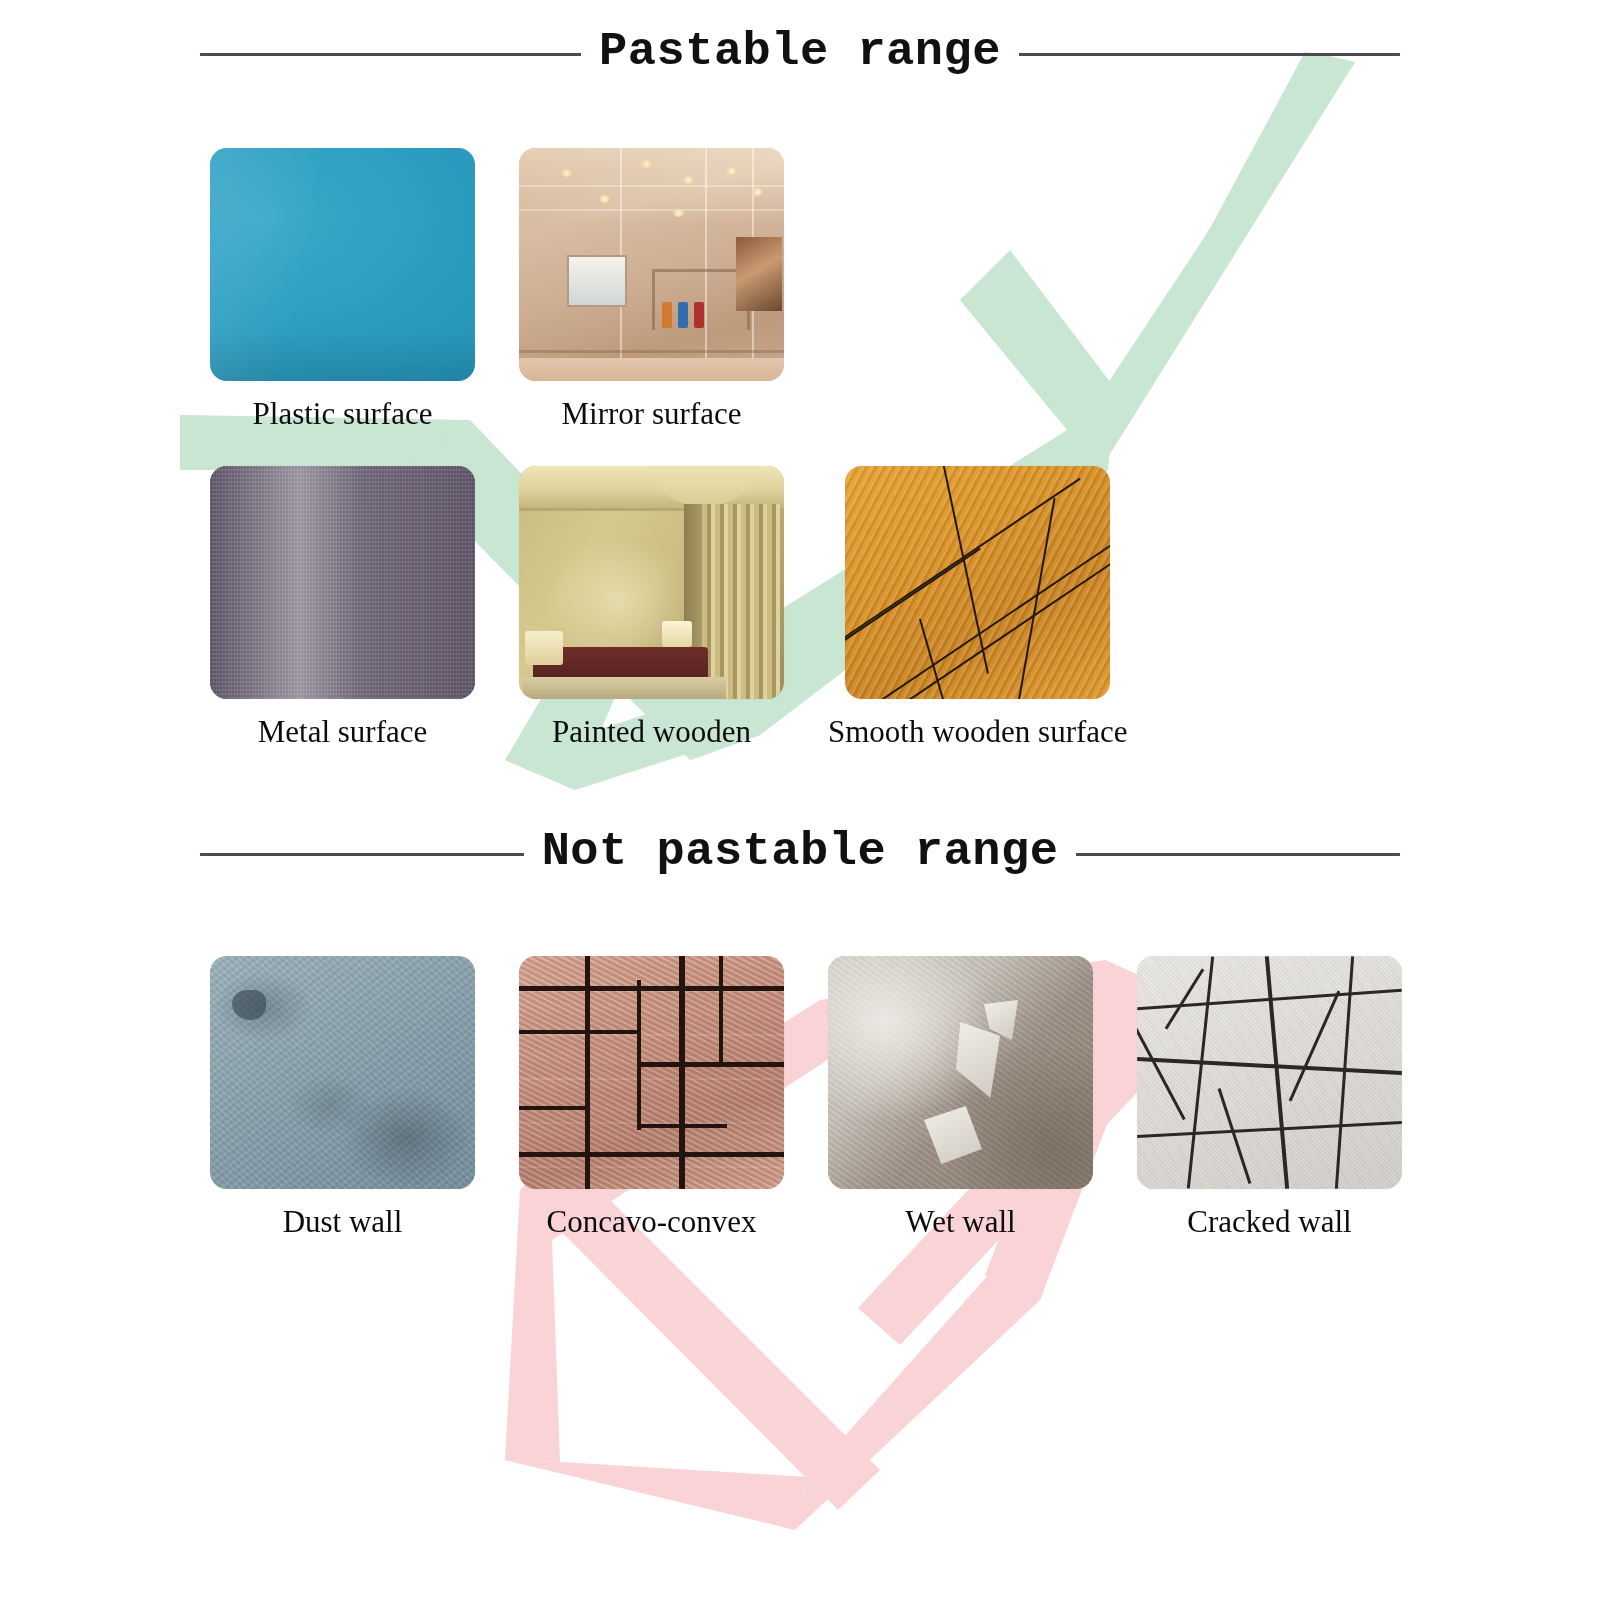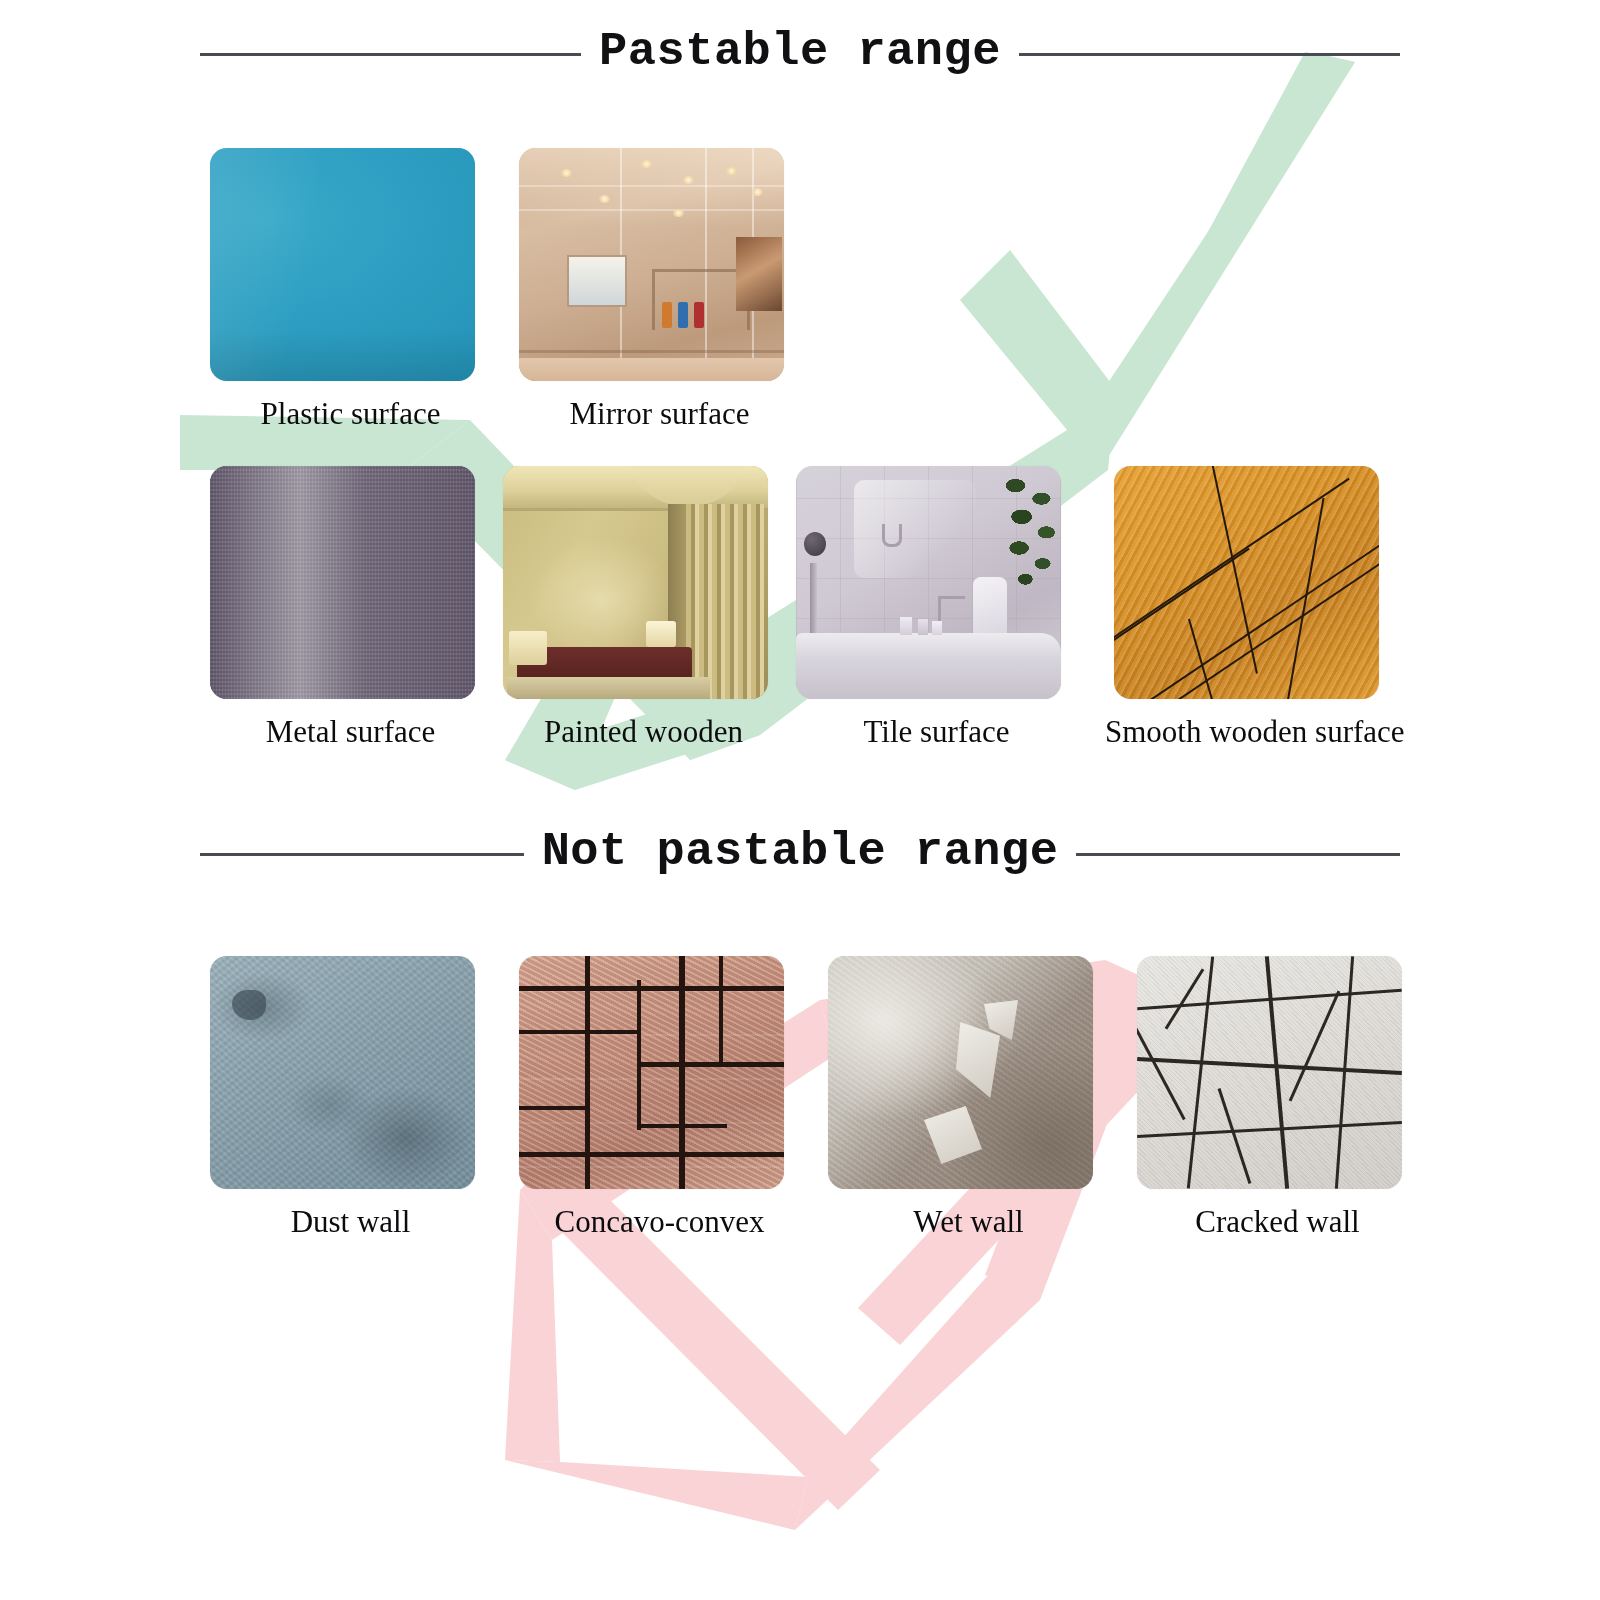--- a/index.html
+++ b/index.html
@@ -48,21 +48,20 @@
   }
   .thumb > .fill{position:absolute;inset:0;}
   .caption{
     margin-top:16px;
     font-family:"Liberation Serif", serif;
     font-size:31px;
     color:#0c0c0f;
     white-space:nowrap;
     text-align:center;
     line-height:1.1;
-    margin-left:16px;
   }
 
   
 
   
   .art-plastic{
     background:
       radial-gradient(120% 90% at 22% 30%, #3aa9c9 0%, #2e9fc2 45%, #2492b6 100%);
   }
   .art-plastic::after{
@@ -585,21 +584,21 @@
         <div class="goods" style="left:66%;background:#b03030;"></div>
         <div class="art"></div>
         <div class="floorline"></div>
         <div class="counter"></div>
       </div>
     </div>
     <div class="caption">Mirror surface</div>
   </div>
 </div>
 
-<div class="grid" style="left:210px;top:466px;gap:28px;">
+<div class="grid" style="left:210px;top:466px;gap:44px;">
 
   <div class="cell">
     <div class="thumb">
       <div class="fill art-metal"></div>
     </div>
     <div class="caption">Metal surface</div>
   </div>
 
   <div class="cell">
     <div class="thumb">
@@ -612,36 +611,20 @@
         <div class="curtain"></div>
         <div class="head"></div>
         <div class="bed"></div>
         <div class="lampL"></div>
         <div class="lampR"></div>
       </div>
     </div>
     <div class="caption">Painted wooden</div>
   </div>
 
-  <div class="cell">
-    <div class="thumb">
-      <div class="fill art-tile">
-        <div class="sheen"></div>
-        <div class="plant"></div>
-        <div class="hook"></div>
-        <div class="ball"></div>
-        <div class="post"></div>
-        <div class="tap"></div>
-        <div class="towel"></div>
-        <div class="tub"></div>
-        <div class="bottles"></div>
-      </div>
-    </div>
-    <div class="caption">Tile surface</div>
-  </div>
 
   <div class="cell">
     <div class="thumb">
       <div class="fill art-wood">
         <div class="seam sa"></div>
           <div class="seam sb"></div>
         <div class="seam sc"></div>
           <div class="seam sd"></div>
         <div class="seam se"></div>
           <div class="seam sf"></div>

